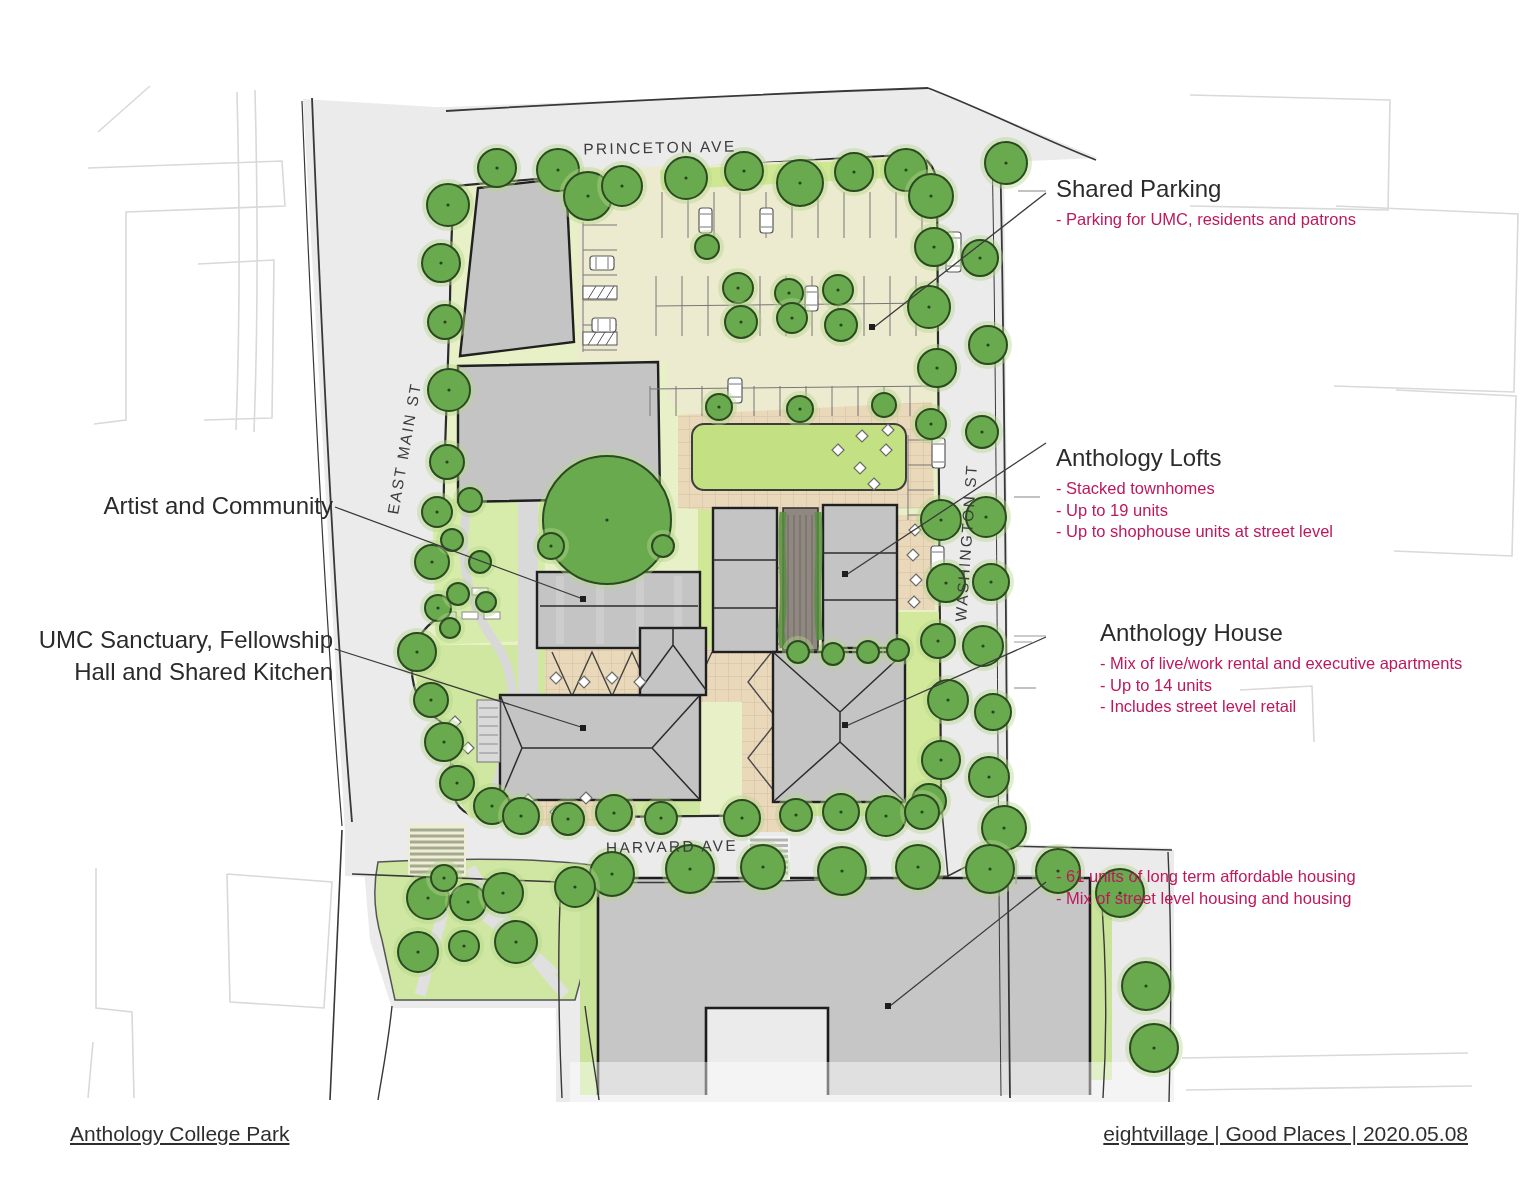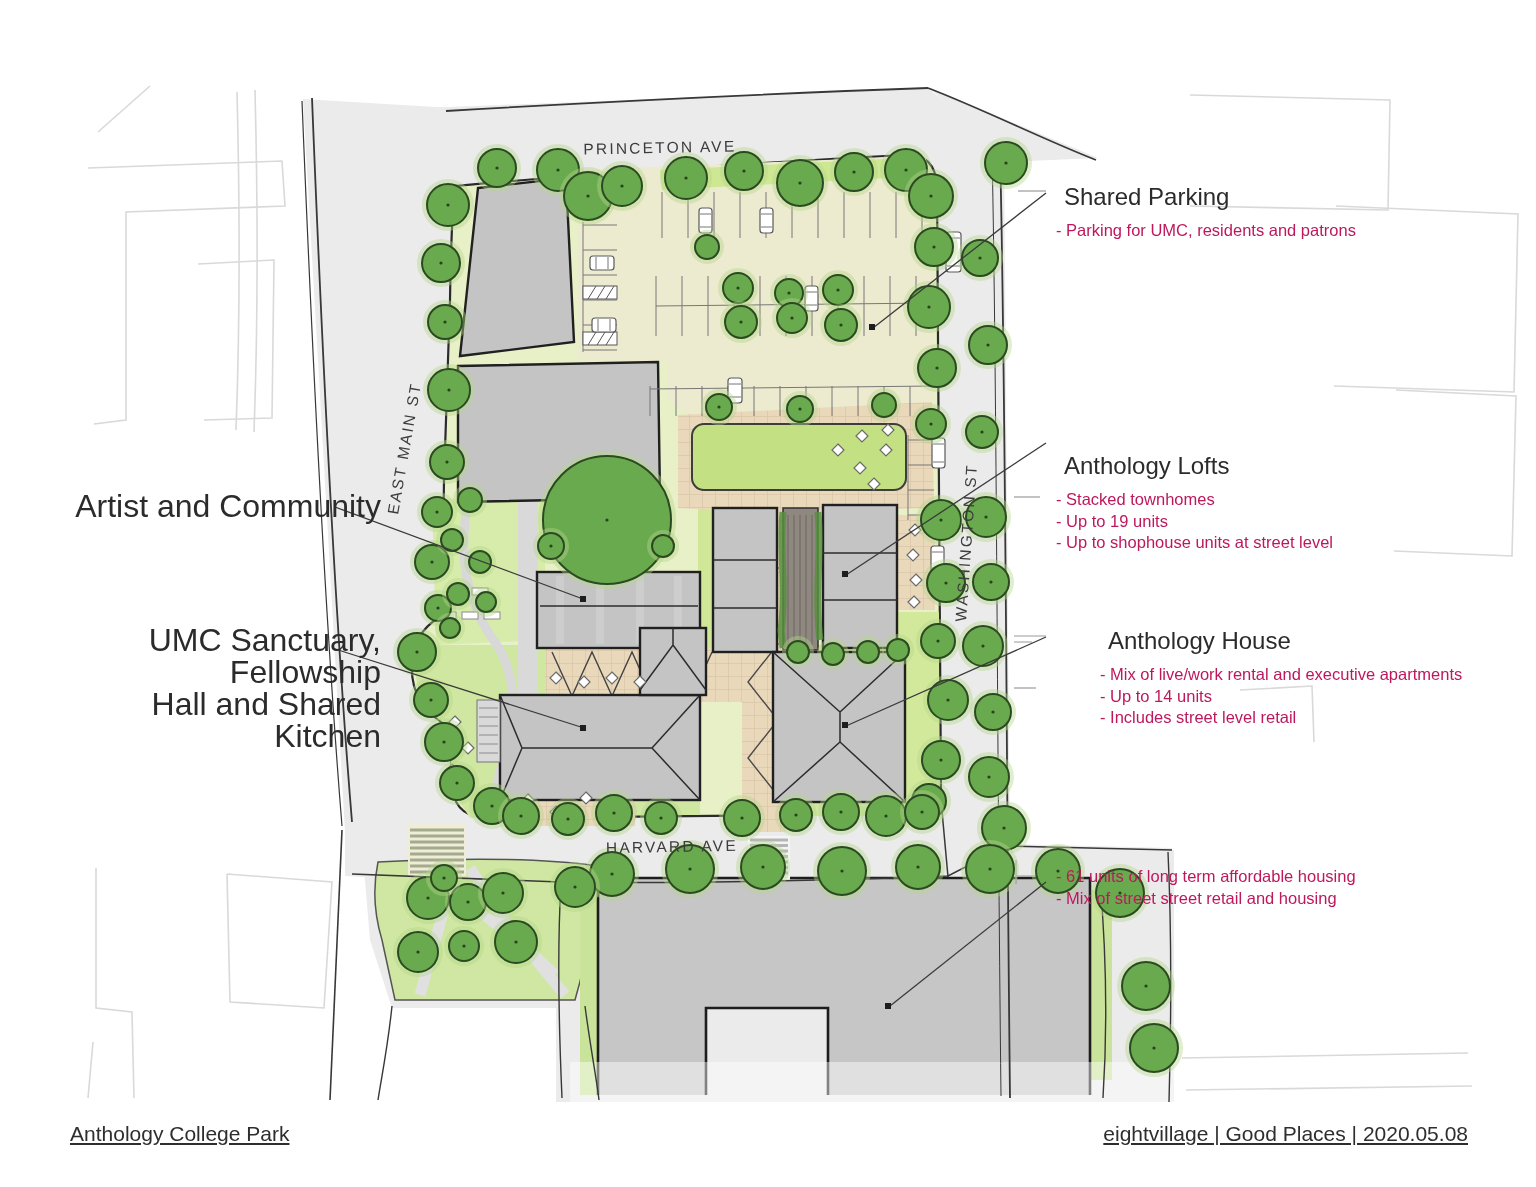--- a/index.html
+++ b/index.html
@@ -1,25 +1,25 @@
 <!DOCTYPE html>
 <html><head>
 <meta charset="utf-8">
 <style>
   html,body{margin:0;padding:0;background:#fff;}
   .stage{position:relative;width:1536px;height:1187px;background:#ffffff;
          font-family:"Liberation Sans",sans-serif;overflow:hidden;}
   svg.plan{position:absolute;left:0;top:0;}
   
   .ann{position:absolute;color:#262626;}
-  .ann h3{margin:8px;font-size:24px;line-height:30px;font-weight:400;color:#2b2b2b;}
+  .ann h3{margin:0;font-size:24px;line-height:30px;font-weight:400;color:#2b2b2b;}
   .ann .bl{margin-top:5px;}
   .ann .b{font-size:16.5px;line-height:21.5px;color:#be185d;}
   .rlabel{position:absolute;left:0;width:333px;text-align:right;
-          font-size:32px;line-height:32px;color:#2b2b2b;margin-left:48px;}
+          font-size:24px;line-height:32px;color:#2b2b2b;}
   .footer{position:absolute;top:1122px;font-size:21px;color:#2e2e2e;text-decoration:underline;}
   .footer.left{left:70px;} .footer.right{right:68px;}
   
   .street-band{fill:#ebebeb;}
   .light{stroke:#d9d9d9;stroke-width:1.6;fill:none;}
   .tick{stroke:#9a9a9a;stroke-width:1.2;fill:none;}
   .curb{stroke:#383838;fill:none;}
   .bld{fill:#c4c4c4;stroke:#202020;stroke-width:2.4;}
   .roof{stroke:#2c2c2c;stroke-width:1.5;fill:none;}
   .stall{stroke:#777;stroke-width:1;fill:none;}
@@ -638,20 +638,20 @@
   <h3>Anthology House</h3>
   <div class="bl">
     <div class="b">- Mix of live/work rental and executive apartments</div>
     <div class="b">- Up to 14 units</div>
     <div class="b">- Includes street level retail</div>
   </div>
 </div>
 <div class="ann" style="left:1056px;top:861px">
   <div class="bl">
     <div class="b">- 61 units of long term affordable housing</div>
-    <div class="b">- Mix of street street retail and housing</div>
+    <div class="b">- Mix of street level housing and housing</div>
   </div>
 </div>
 
 <div class="footer left">Anthology College Park</div>
 <div class="footer right">eightvillage | Good Places | 2020.05.08</div>
 
 </div>
 
 </body></html>

